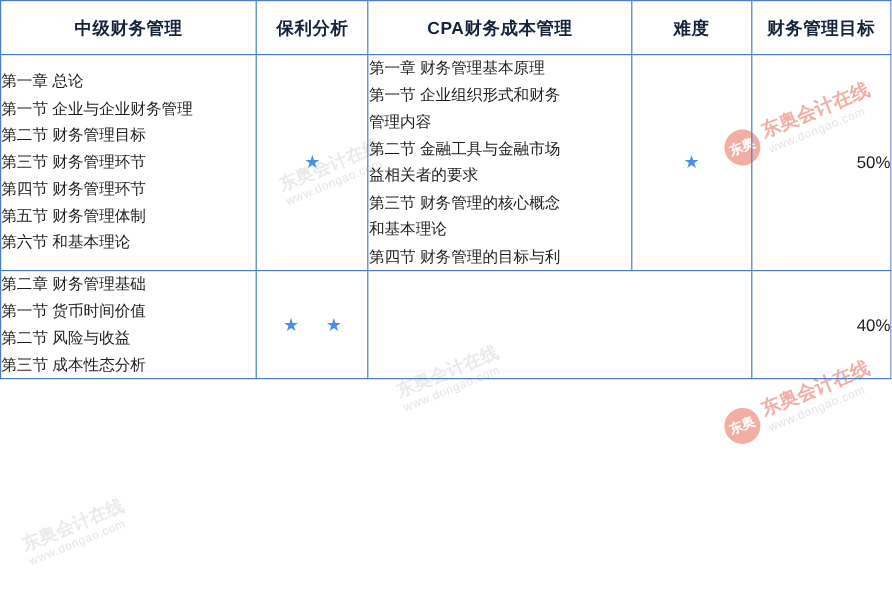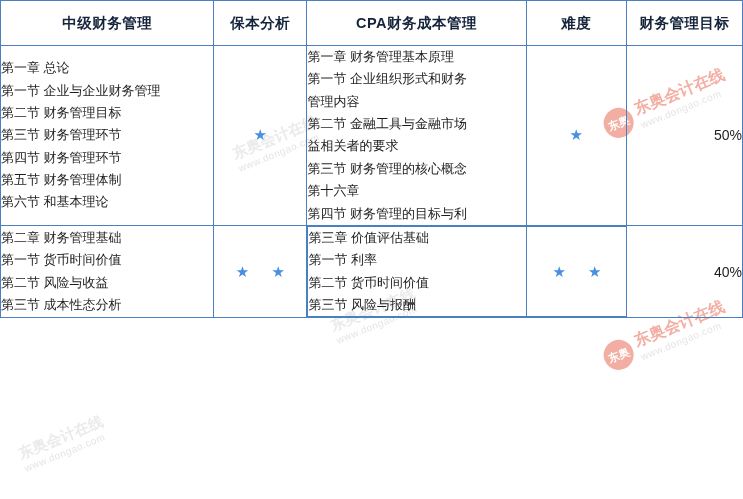--- a/index.html
+++ b/index.html
@@ -181,21 +181,21 @@
     <colgroup>
       <col class="col-a">
         <col class="col-b">
         <col class="col-c">
         <col class="col-d">
         <col class="col-e">
     </colgroup>
     <thead>
       <tr>
         <th>中级财务管理</th>
-        <th>保本分析</th>
+        <th>保利分析</th>
         <th>CPA财务成本管理</th>
         <th>难度</th>
         <th>财务管理目标</th>
       </tr>
     </thead>
     <tbody>
 
       <tr>
         <td class="cell-pad">
           <div class="ln">第一章 总论</div>
@@ -207,21 +207,21 @@
           <div class="ln">第六节 和基本理论</div>
         </td>
         <td class="star-cell">★</td>
         <td class="cell-pad">
           <div class="ln">第一章 财务管理基本原理</div>
           <div class="ln">第一节 企业组织形式和财务</div>
           <div class="ln">管理内容</div>
           <div class="ln">第二节 金融工具与金融市场</div>
           <div class="ln">益相关者的要求</div>
           <div class="ln">第三节 财务管理的核心概念</div>
-          <div class="ln">第十六章</div>
+          <div class="ln">和基本理论</div>
           <div class="ln">第四节 财务管理的目标与利</div>
         </td>
         <td class="star-cell">★</td>
         <td class="pct-cell">50%</td>
       </tr>
 
       <tr>
         <td class="cell-pad">
           <div class="ln">第二章 财务管理基础</div>
           <div class="ln">第一节 货币时间价值</div>
@@ -229,29 +229,20 @@
           <div class="ln">第三节 成本性态分析</div>
         </td>
         <td class="star-cell">★ ★</td>
         <td class="nest-wrap" colspan="2">
           <table class="sub">
             <colgroup>
                 <col class="sub-c">
                 <col class="sub-d">
               </colgroup>
             <tbody>
-              <tr class="top">
-                <td class="cell-pad">
-                  <div class="ln">第三章 价值评估基础</div>
-                  <div class="ln">第一节 利率</div>
-                  <div class="ln">第二节 货币时间价值</div>
-                  <div class="ln">第三节 风险与报酬</div>
-                </td>
-                <td class="starsub">★ ★</td>
-              </tr>
             </tbody>
           </table>
         </td>
         <td class="pct-cell">40%</td>
       </tr>
     </tbody>
   </table>
 </div>
 
 </body></html>

